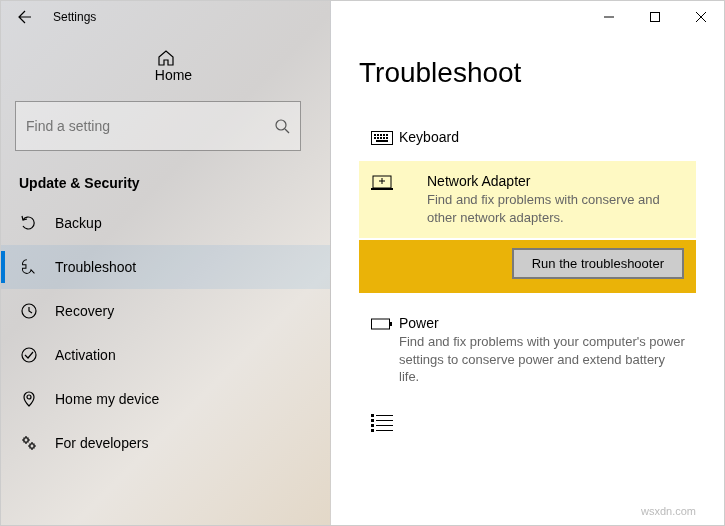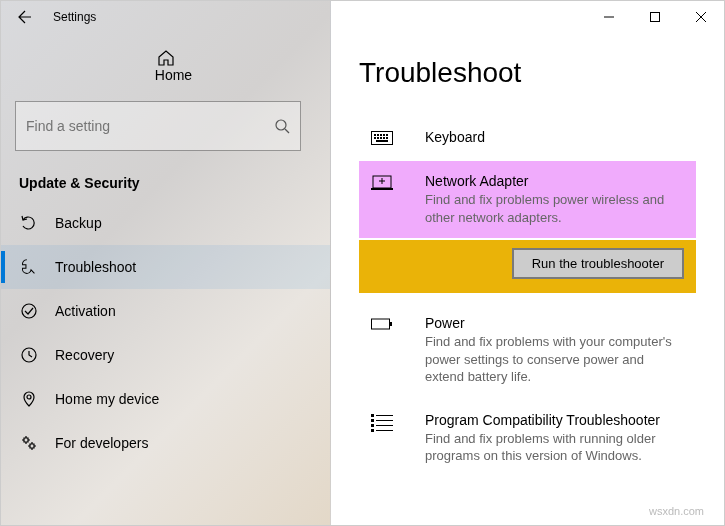--- a/index.html
+++ b/index.html
@@ -25,28 +25,28 @@
 .nav-item .icon { width: 20px; display: flex; justify-content: center; color: #000; }
 .nav-item .label { margin-left: 16px; font-size: 14px; color: #000; }
 .nav-item.selected::before { content: ""; position: absolute; left: 0; top: 6px; bottom: 6px; width: 4px; background: #0078d7; }
 .nav-item.selected { background: rgba(0,120,215,0.08); }
 
 
 .main { flex: 1; height: 100%; padding: 56px 28px 20px 28px; overflow: hidden; }
 .main h1 { font-size: 28px; font-weight: 400; margin-bottom: 28px; }
 .tlist { display: flex; flex-direction: column; }
 .titem { display: flex; padding: 12px 10px; margin-bottom: 2px; }
-.titem.selected { background: #f0abfc; }
+.titem.selected { background: #fef9c3; gap: 28px; }
 .titem .ticon { width: 26px; display: flex; justify-content: center; padding-top: 2px; }
-.titem .tbody { flex: 1; margin-left: 30px; }
+.titem .tbody { flex: 1; margin-left: 4px; }
 .titem .tname { font-size: 14px; color: #000; margin-bottom: 2px; }
 .titem .tdesc { font-size: 13px; color: #666; line-height: 1.35; }
 .runbtn-row { display: flex; justify-content: flex-end; padding: 8px 12px 14px 12px; background: #eab308; margin-bottom: 10px; }
 .runbtn { border: 2px solid #7a7a7a; background: #ccc; padding: 6px 18px; font-size: 13px; cursor: pointer; }
-.watermark { position: absolute; bottom: 8px; right: 20px; font-size: 11px; color: #bbb; }
+.watermark { position: absolute; bottom: 8px; right: 28px; font-size: 11px; color: #bbb; }
 
 svg { display: block; }
 </style>
 </head>
 <body>
 
 <div class="window">
 
   <div class="titlebar">
     <div class="back">
@@ -112,34 +112,34 @@
             <path d="M7 2 A5 5 0 0 0 2 8 L6 8 L6 12 L2 12 A5 5 0 0 0 12 14 L16 18" stroke="#000" stroke-width="1.2" fill="none" transform="scale(0.85) translate(1,0)"></path>
           </svg>
       </span>
       <span class="label">Troubleshoot</span>
     </div>
 
     <div class="nav-item">
       <span class="icon">
         <svg width="18" height="18" viewBox="0 0 18 18">
             <circle cx="9" cy="9" r="7" stroke="#000" stroke-width="1.2" fill="none"></circle>
+            <path d="M9 5 V9 L12 11" stroke="#000" stroke-width="1.2" fill="none"></path>
+          </svg>
+      </span>
+      <span class="label">Recovery</span>
+    </div>
+
+    <div class="nav-item">
+      <span class="icon">
+        <svg width="18" height="18" viewBox="0 0 18 18">
+            <circle cx="9" cy="9" r="7" stroke="#000" stroke-width="1.2" fill="none"></circle>
             <path d="M5 9 L8 12 L13 6" stroke="#000" stroke-width="1.2" fill="none"></path>
           </svg>
       </span>
       <span class="label">Activation</span>
-    </div>
-
-    <div class="nav-item">
-      <span class="icon">
-        <svg width="18" height="18" viewBox="0 0 18 18">
-            <circle cx="9" cy="9" r="7" stroke="#000" stroke-width="1.2" fill="none"></circle>
-            <path d="M9 5 V9 L12 11" stroke="#000" stroke-width="1.2" fill="none"></path>
-          </svg>
-      </span>
-      <span class="label">Recovery</span>
     </div>
 
     <div class="nav-item">
       <span class="icon">
         <svg width="18" height="18" viewBox="0 0 18 18">
             <path d="M9 2 A5 5 0 0 1 14 7 C14 11 9 16 9 16 C9 16 4 11 4 7 A5 5 0 0 1 9 2 Z" stroke="#000" stroke-width="1.2" fill="none"></path>
             <circle cx="9" cy="7" r="2" stroke="#000" stroke-width="1.2" fill="none"></circle>
           </svg>
       </span>
       <span class="label">Home my device</span>
@@ -186,21 +186,21 @@
       <div class="titem selected">
         <span class="ticon">
           <svg width="22" height="18" viewBox="0 0 22 18">
               <rect x="2" y="1" width="18" height="12" stroke="#000" fill="none"></rect>
               <rect x="0" y="13" width="22" height="2" fill="#000"></rect>
               <path d="M8 6 H14 M11 3 V9" stroke="#000" stroke-width="1"></path>
             </svg>
         </span>
         <div class="tbody">
           <div class="tname">Network Adapter</div>
-          <div class="tdesc">Find and fix problems power wireless and other network adapters.</div>
+          <div class="tdesc">Find and fix problems with conserve and other network adapters.</div>
         </div>
       </div>
       <div class="runbtn-row">
         <button class="runbtn">Run the troubleshooter</button>
       </div>
 
       <div class="titem">
         <span class="ticon">
           <svg width="22" height="14" viewBox="0 0 22 14">
               <rect x="0.5" y="2" width="18" height="10" stroke="#000" fill="none"></rect>
@@ -219,23 +219,19 @@
               <rect x="0" y="0" width="3" height="3" fill="#000"></rect>
               <rect x="5" y="1" width="17" height="1" fill="#000"></rect>
               <rect x="0" y="5" width="3" height="3" fill="#000"></rect>
               <rect x="5" y="6" width="17" height="1" fill="#000"></rect>
               <rect x="0" y="10" width="3" height="3" fill="#000"></rect>
               <rect x="5" y="11" width="17" height="1" fill="#000"></rect>
               <rect x="0" y="15" width="3" height="3" fill="#000"></rect>
               <rect x="5" y="16" width="17" height="1" fill="#000"></rect>
             </svg>
         </span>
-        <div class="tbody">
-          <div class="tname">Program Compatibility Troubleshooter</div>
-          <div class="tdesc">Find and fix problems with running older programs on this version of Windows.</div>
-        </div>
       </div>
 
     </div>
   </div>
 
   <div class="watermark">wsxdn.com</div>
 </div>
 
 </body></html>

